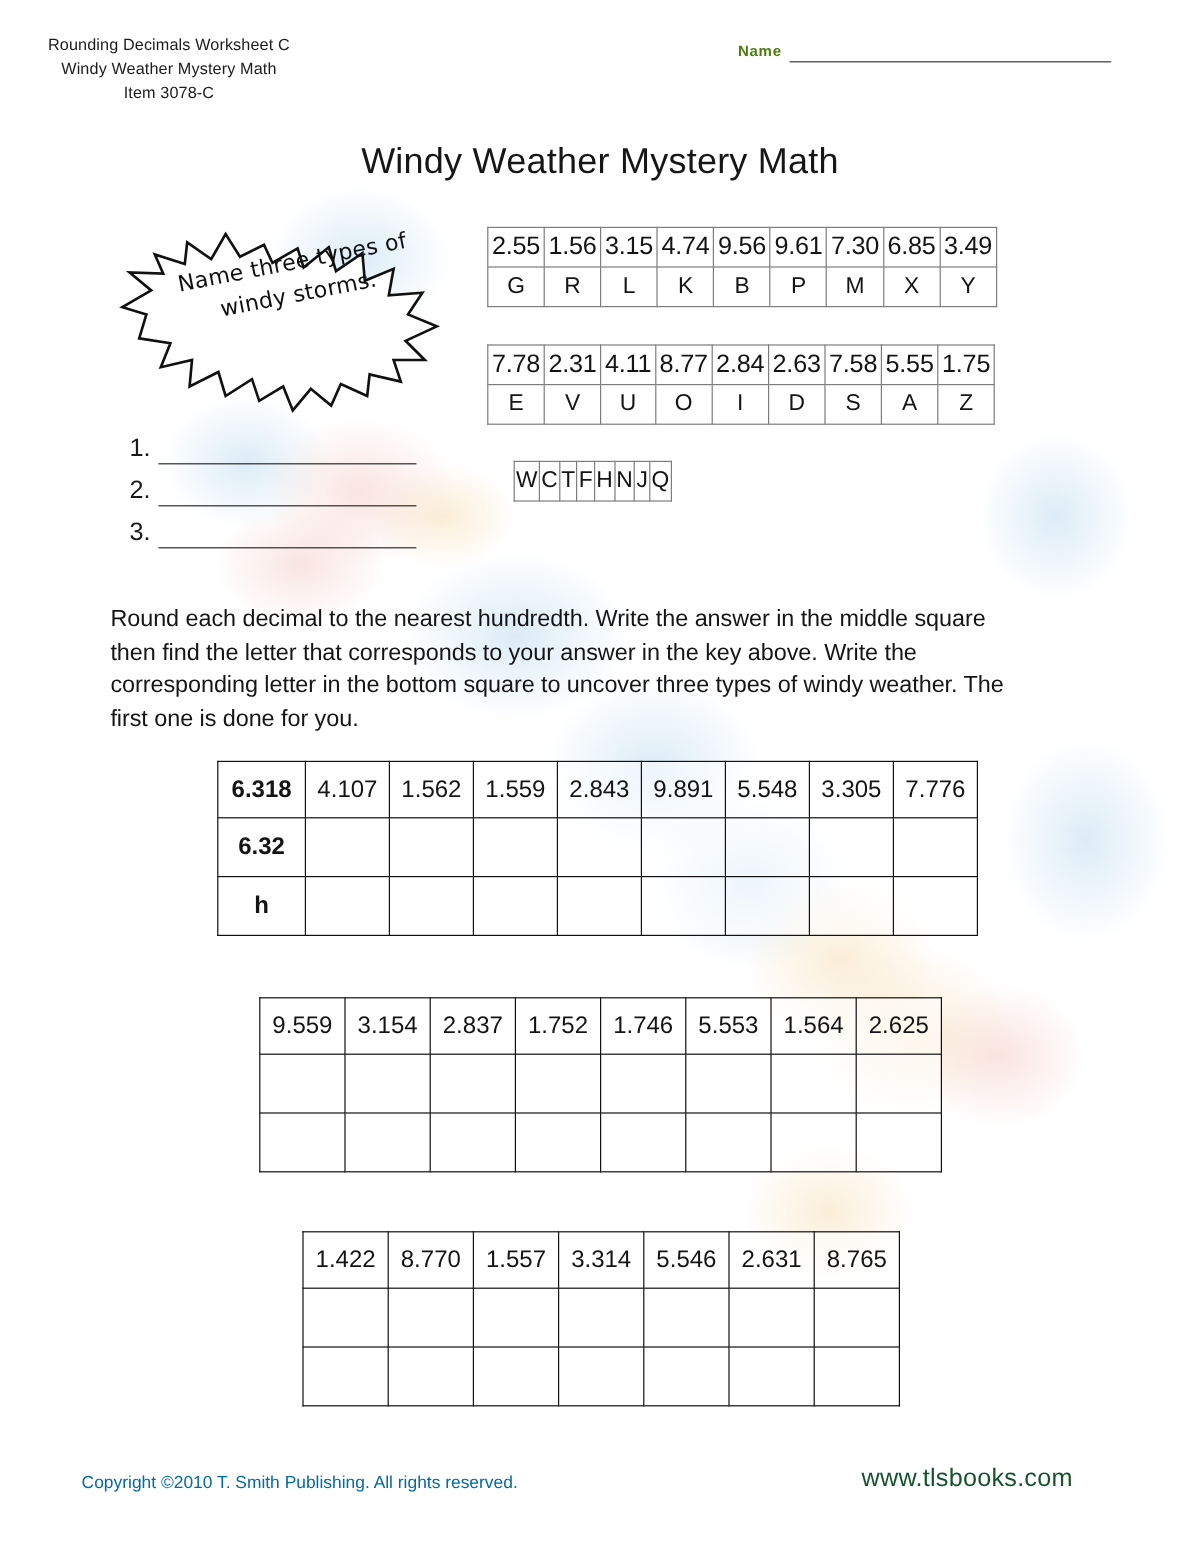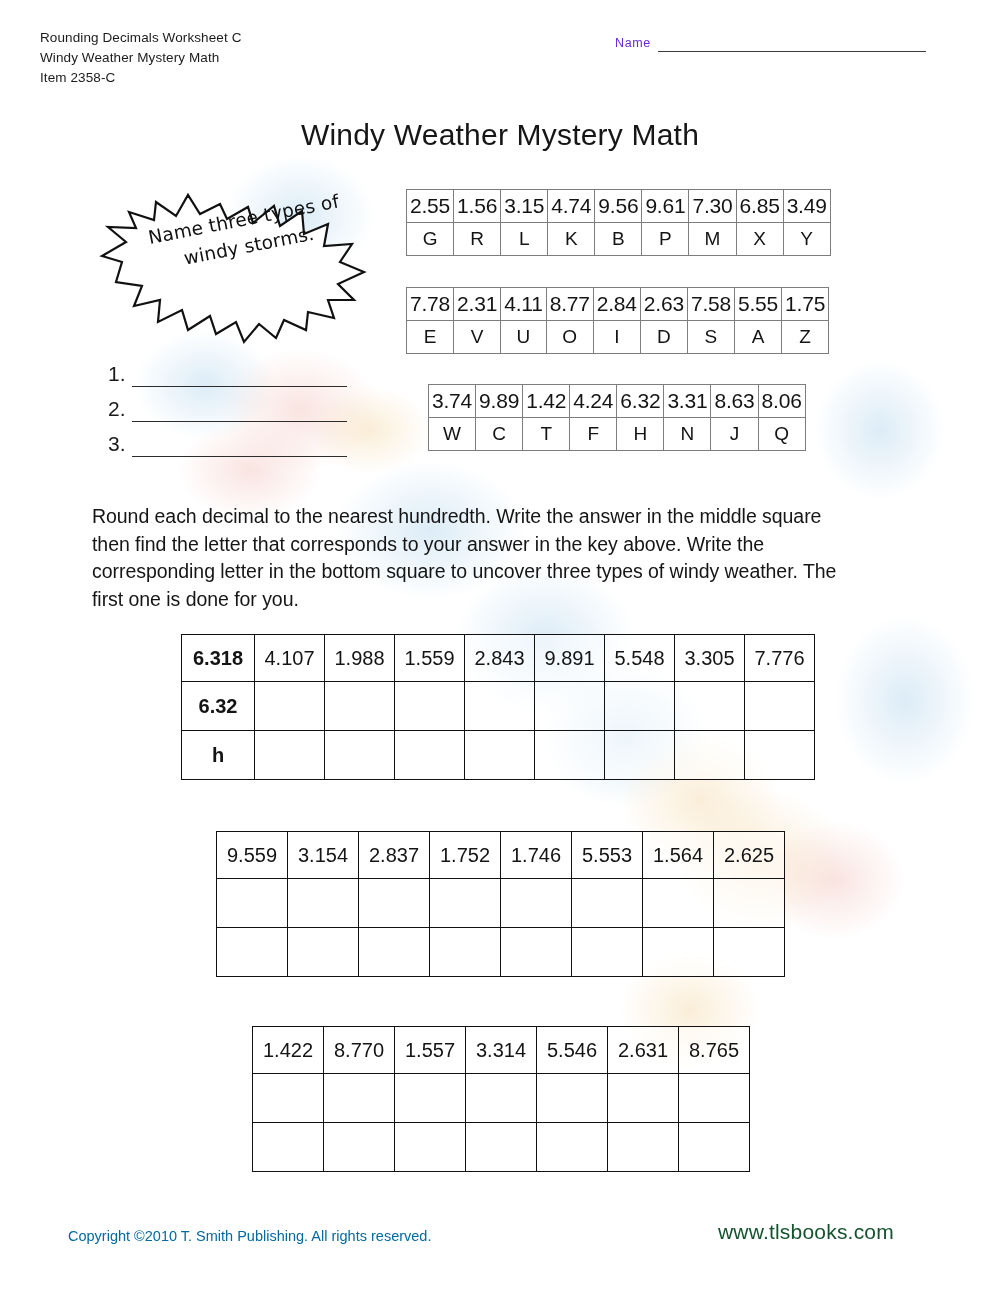--- a/index.html
+++ b/index.html
@@ -26,34 +26,35 @@
   }
 
   
   #header-left {
     position: absolute;
     left: 40px; top: 28px;
     font-size: 13.5px;
     line-height: 20px;
     letter-spacing: 0.1px;
     color: #1c1c1c;
+    text-align: center;
   }
   #header-left div { white-space: nowrap; }
 
   #name-block {
     position: absolute;
     left: 615px; top: 36px;
     display: flex;
     align-items: flex-end;
   }
   #name-label {
     font-size: 12.5px;
-    font-weight: normal;
+    font-weight: bold;
     letter-spacing: 0.6px;
-    color: #6d28d9;
+    color: #4d7c0f;
     padding-bottom: 2px;
   }
   #name-rule {
     width: 268px;
     border-bottom: 1.4px solid #3a3a3a;
     margin-left: 7px;
     height: 14px;
   }
 
   
@@ -228,21 +229,21 @@
   <ellipse cx="760" cy="860" rx="85" ry="72" fill="url(#wmPeach)"></ellipse>
   <ellipse cx="835" cy="880" rx="70" ry="60" fill="url(#wmPink)"></ellipse>
   <ellipse cx="905" cy="700" rx="70" ry="85" fill="url(#wmBlue)"></ellipse>
   <ellipse cx="880" cy="430" rx="65" ry="70" fill="url(#wmBlue)"></ellipse>
   <ellipse cx="690" cy="1010" rx="70" ry="60" fill="url(#wmPeach)"></ellipse>
 </svg>
 
 <div id="header-left">
   <div>Rounding Decimals Worksheet C</div>
   <div>Windy Weather Mystery Math</div>
-  <div>Item 2358-C</div>
+  <div>Item 3078-C</div>
 </div>
 
 <div id="name-block">
   <span id="name-label">Name</span>
   <span id="name-rule"></span>
 </div>
 
 <div id="page-title">Windy Weather Mystery Math</div>
 
 <div id="starburst">
@@ -316,51 +317,41 @@
     <td>D</td>
     <td>S</td>
     <td>A</td>
     <td>Z</td>
   </tr>
 </tbody>
   </table>
 
 <table class="key-table" id="key-table-3">
   <tbody>
-      <tr class="key-values">
-    <td>3.74</td>
-    <td>9.89</td>
-    <td>1.42</td>
-    <td>4.24</td>
-    <td>6.32</td>
-    <td>3.31</td>
-    <td>8.63</td>
-    <td>8.06</td>
-  </tr>
   <tr class="key-letters">
     <td>W</td>
     <td>C</td>
     <td>T</td>
     <td>F</td>
     <td>H</td>
     <td>N</td>
     <td>J</td>
     <td>Q</td>
   </tr>
 </tbody>
   </table>
 
 <div id="instructions">Round each decimal to the nearest hundredth. Write the answer in the middle square then find the letter that corresponds to your answer in the key above. Write the corresponding letter in the bottom square to uncover three types of windy weather. The first one is done for you.</div>
 
 <table class="work-table" id="work-table-1">
   <tbody>
       <tr class="row-given">
     <td class="first-col">6.318</td>
     <td>4.107</td>
-    <td>1.988</td>
+    <td>1.562</td>
     <td>1.559</td>
     <td>2.843</td>
     <td>9.891</td>
     <td>5.548</td>
     <td>3.305</td>
     <td>7.776</td>
   </tr>
   <tr class="row-answer">
     <td class="first-col">6.32</td>
     <td></td>

